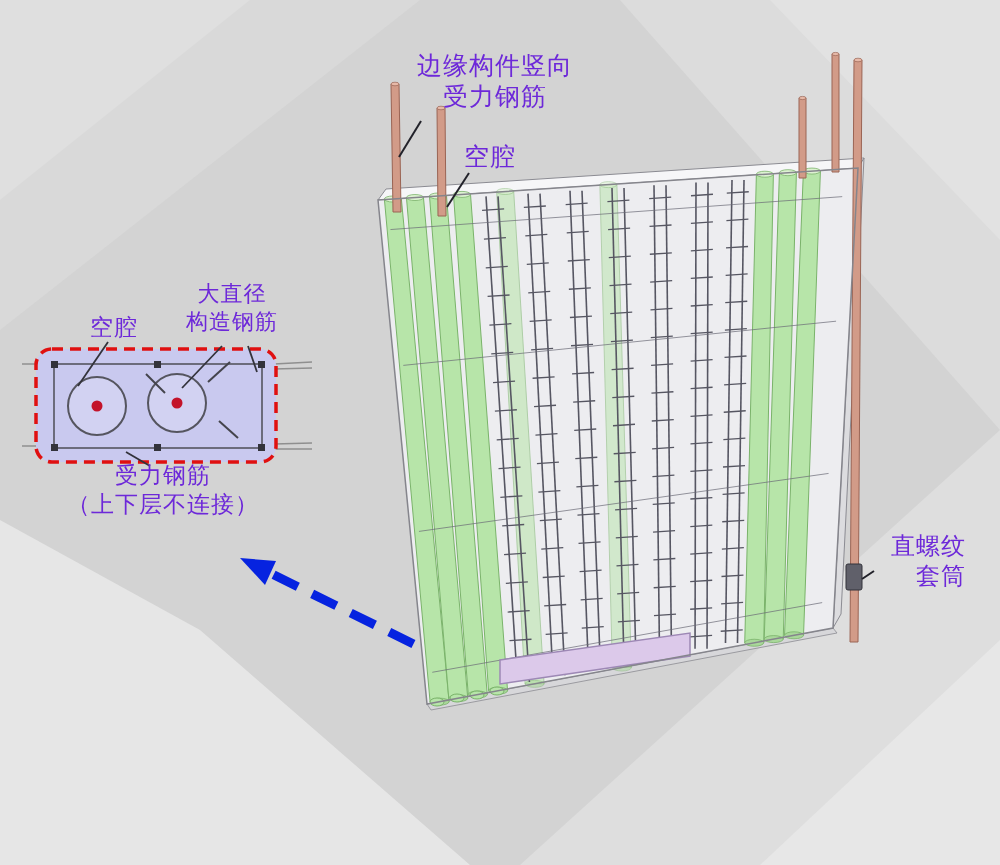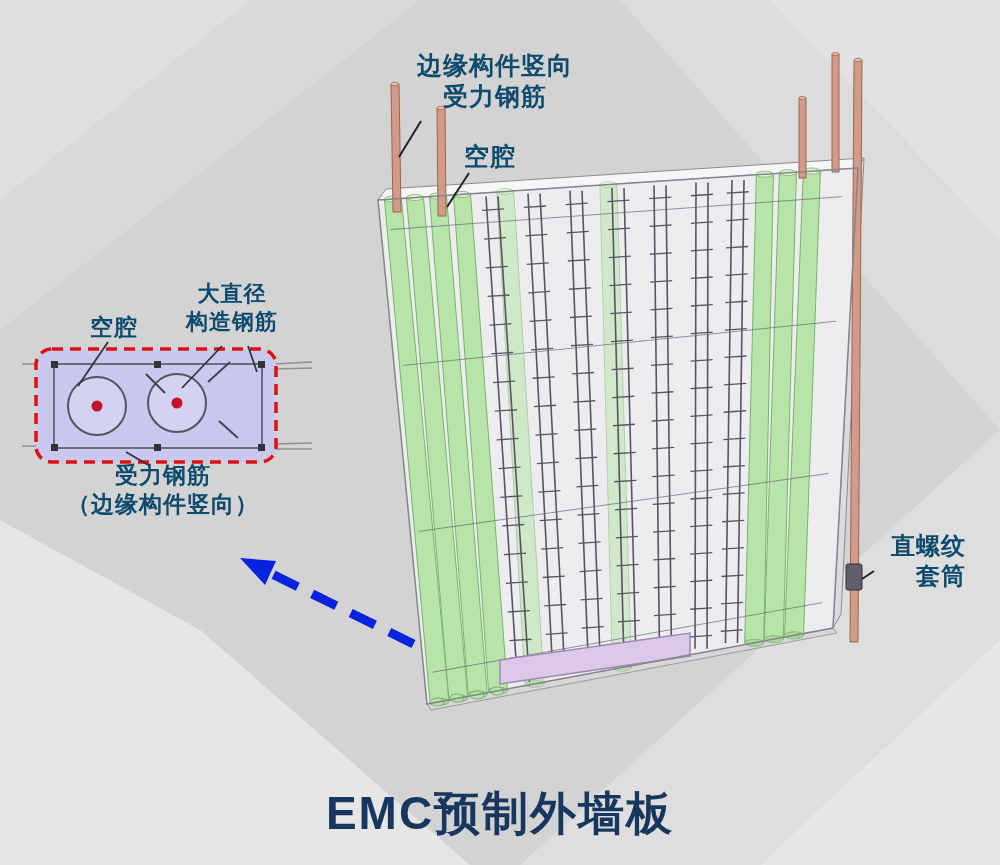--- a/index.html
+++ b/index.html
@@ -3,21 +3,21 @@
 <meta charset="utf-8">
 <style>
   html,body{margin:0;padding:0;background:#bfbfbf;}
   .stage{
     position:relative;width:1000px;height:865px;overflow:hidden;
     background:#d3d3d3;
     font-family:"Liberation Sans","DejaVu Sans",sans-serif;
   }
   svg{position:absolute;left:0;top:0;}
   .label{
-    position:absolute;color:#0c4a6e;font-weight:700;
+    position:absolute;color:#6d28d9;font-weight:400;
     text-align:center;line-height:1.25;letter-spacing:1px;
   }
   .label .ln{white-space:nowrap;}
   #edge-label{left:393px;top:50px;width:204px;font-size:25px;}
   #cavity-label{left:450px;top:141px;width:80px;font-size:25px;}
   #coupler-label{left:876px;top:531px;width:90px;font-size:24px;text-align:right;}
   #inset-cavity-label{left:80px;top:313px;width:68px;font-size:23px;}
   #largedia-label{left:180px;top:280px;width:104px;font-size:22px;}
   #structural-label{left:56px;top:461px;width:214px;font-size:23px;}
   #main-title{
@@ -309,17 +309,16 @@
     <div class="ln">空腔</div>
   </div>
 
   <div class="label" id="largedia-label">
     <div class="ln">大直径</div>
     <div class="ln">构造钢筋</div>
   </div>
 
   <div class="label" id="structural-label">
     <div class="ln">受力钢筋</div>
-    <div class="ln">（边缘构件竖向）</div>
-  </div>
-
-  <div id="main-title">EMC预制外墙板</div>
+    <div class="ln">（上下层不连接）</div>
+  </div>
+
 </div>
 
 </body></html>

